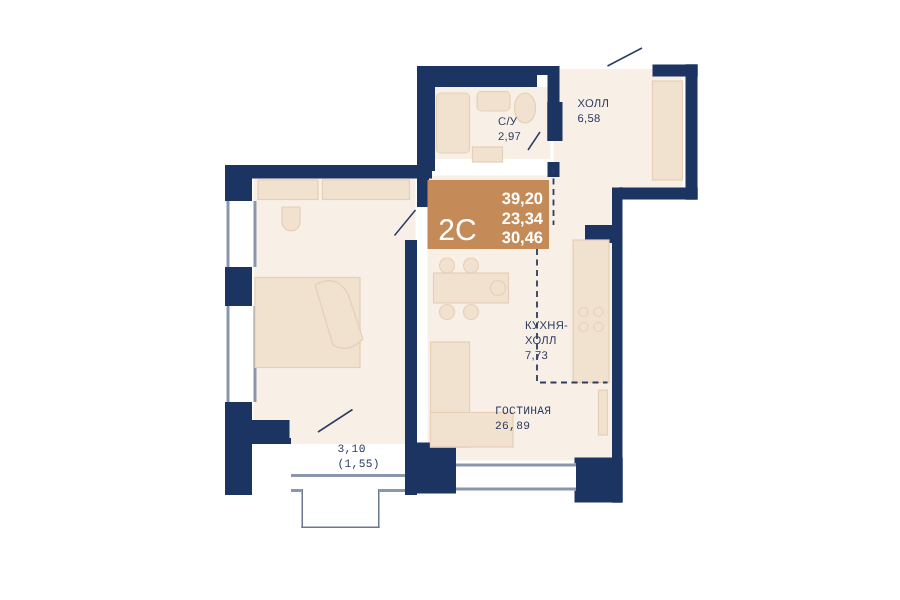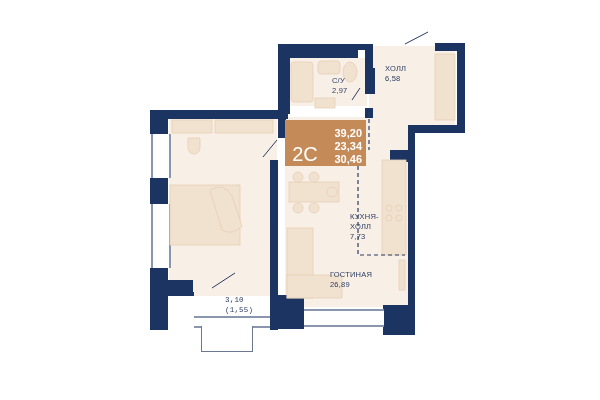--- a/index.html
+++ b/index.html
@@ -118,21 +118,21 @@
     <div>ХОЛЛ</div>
     <div>6,58</div>
   </div>
   <div class="label" style="left:180px;top:160px;width:100px;">
   </div>
   <div class="label" style="left:350px;top:184px;width:60px;margin-top:28px;">
     <div>КУХНЯ-</div>
     <div>ХОЛЛ</div>
     <div>7,73</div>
   </div>
-  <div class="label" style="left:330px;top:270px;width:70px;">
+  <div class="label" style="left:330px;top:270px;width:70px;font-family:Liberation Mono, monospace;">
     <div>ГОСТИНАЯ</div>
     <div>26,89</div>
   </div>
   <div class="label" style="left:225px;top:295px;width:40px;font-family:Liberation Mono, monospace;">
     <div>3,10</div>
     <div>(1,55)</div>
   </div>
 </div>
 
 </body></html>

